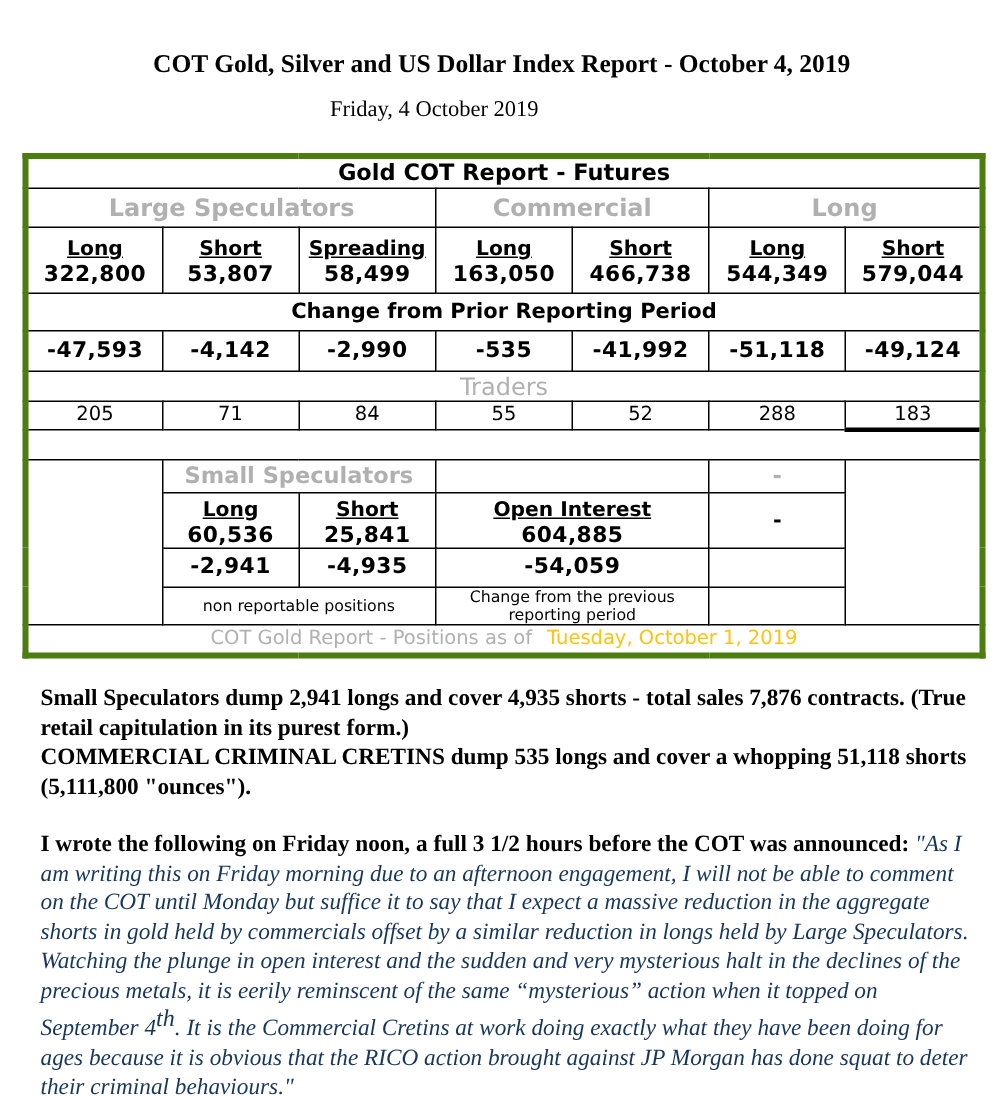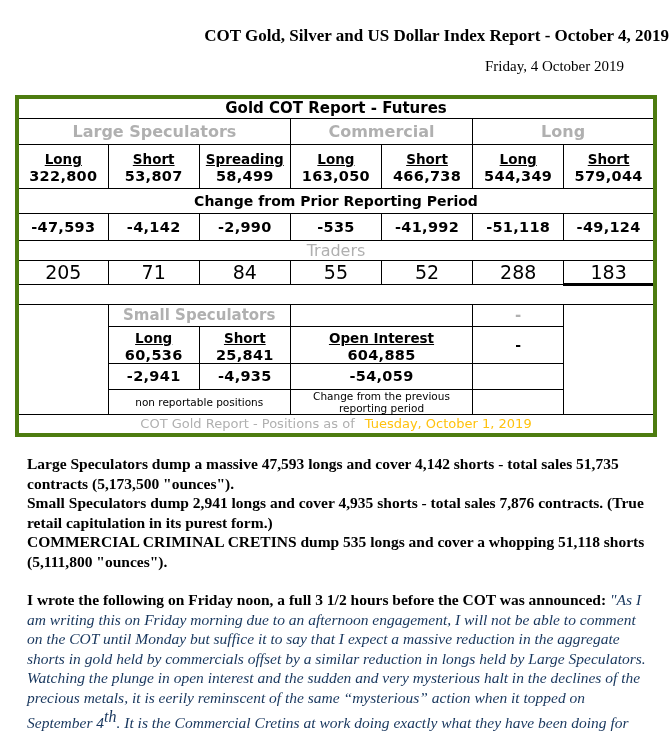--- a/index.html
+++ b/index.html
@@ -2,21 +2,21 @@
 <html><head>
 <meta charset="utf-8">
 <style>
   * { margin:0; padding:0; box-sizing:border-box; }
   html,body { background:#ffffff; }
   body {
     width:669px; height:731px; position:relative; overflow:hidden;
     font-family:"Liberation Serif", serif; color:#000;
   }
   
-  .page-header { padding-top:26px; text-align:right; }
+  .page-header { padding-top:13px; text-align:center;margin-top:20px; }
   .page-title  { font-size:17px; font-weight:bold; font-family:"Liberation Serif", serif; }
   .page-subtitle {
     font-size:15px; font-weight:normal; margin-top:12px;
     transform:translateX(-45px);
   }
   
   .cot-table-wrap { margin:20px 12px 0 15px; }
   table.cot {
     width:642px; border-collapse:collapse; table-layout:fixed;
     border:4px solid #4d7c0f;
@@ -30,21 +30,21 @@
   .r-sections td {
     color:#b0b0b0; font-weight:bold; font-size:16px; height:26px;
     border-bottom-width:2px;
   }
   .r-heads td { height:44px; border-bottom-width:2px; }
   .hd  { font-weight:bold; font-size:13.5px; text-decoration:underline; padding-top:3px; }
   .val { font-weight:bold; font-size:14.5px; padding-top:1px; letter-spacing:0.3px; }
   .r-changelabel td { font-weight:bold; font-size:14px; height:25px; }
   .r-changes td { font-weight:bold; font-size:14.5px; height:27px; letter-spacing:0.3px; }
   .r-traderslabel td { color:#b0b0b0; font-weight:normal; font-size:16px; height:19px; }
-  .r-traders td { font-size:19px; height:19px;margin-left:32px; }
+  .r-traders td { font-size:13px; height:19px;margin-left:32px; }
   .bb-thick { border-bottom-width:3px !important; }
   .r-gap td { height:20px; border-bottom-width:3px; }
   .r-sshead td { color:#b0b0b0; font-weight:bold; font-size:15px; height:22px; text-align:center; }
   .r-ssvals td { height:36px; }
   .r-sschanges td { font-weight:bold; font-size:14.5px; height:26px; border-bottom-width:2px; letter-spacing:0.3px; }
   .r-footnotes td { font-size:10.5px; height:17px; border-bottom-width:2px; font-family:"DejaVu Sans", sans-serif; }
   .r-footer td { font-size:13px; height:21px; color:#b0b0b0;margin-top:20px; }
   .footer-date { color:#ffc20e; margin-left:10px; }
   .dash { font-weight:bold; font-size:14px; }
   
@@ -183,19 +183,18 @@
   <tr class="r-footer">
     <td colspan="7">
       <span>COT Gold Report - Positions as of</span><span class="footer-date">Tuesday, October 1, 2019</span>
     </td>
   </tr>
 </tbody>
     </table>
 </div>
 
 <div class="commentary">
-  <div class="line">Large Speculators dump a massive 47,593 longs and cover 4,142 shorts - total sales 51,735 contracts (5,173,500 "ounces").</div>
   <div class="line">Small Speculators dump 2,941 longs and cover 4,935 shorts - total sales 7,876 contracts. (True retail capitulation in its purest form.)</div>
   <div class="line">COMMERCIAL CRIMINAL CRETINS dump 535 longs and cover a whopping 51,118 shorts (5,111,800 "ounces").</div>
   <div class="para-quote">
     <span>I wrote the following on Friday noon, a full 3 1/2 hours before the COT was announced: </span><span class="quote-italic">"As I am writing this on Friday morning due to an afternoon engagement, I will not be able to comment on the COT until Monday but suffice it to say that I expect a massive reduction in the aggregate shorts in gold held by commercials offset by a similar reduction in longs held by Large Speculators. Watching the plunge in open interest and the sudden and very mysterious halt in the declines of the precious metals, it is eerily reminscent of the same “mysterious” action when it topped on September 4</span><span class="quote-italic"><sup>th</sup></span><span class="quote-italic">. It is the Commercial Cretins at work doing exactly what they have been doing for ages because it is obvious that the RICO action brought against JP Morgan has done squat to deter their criminal behaviours."</span>
   </div>
 </div>
 
 </body></html>

